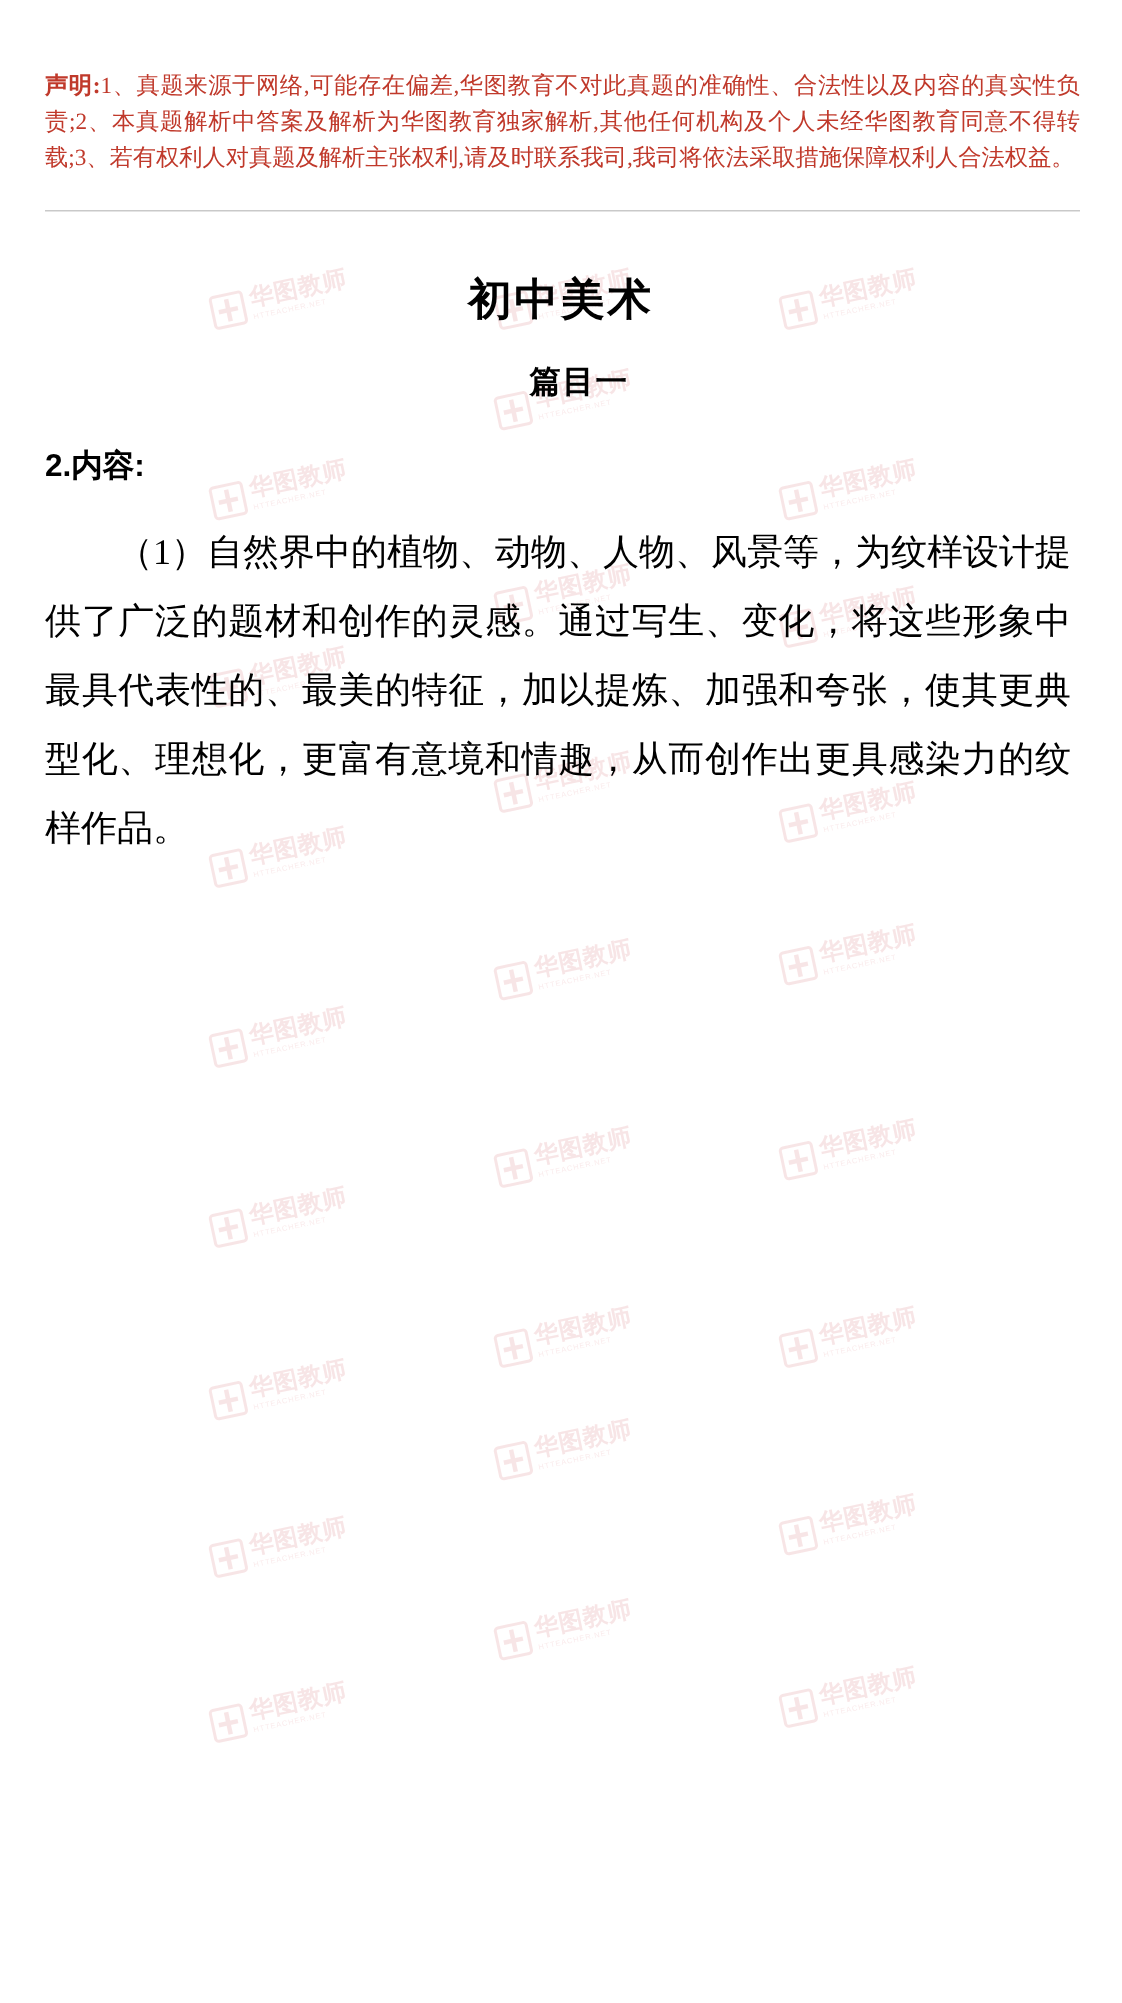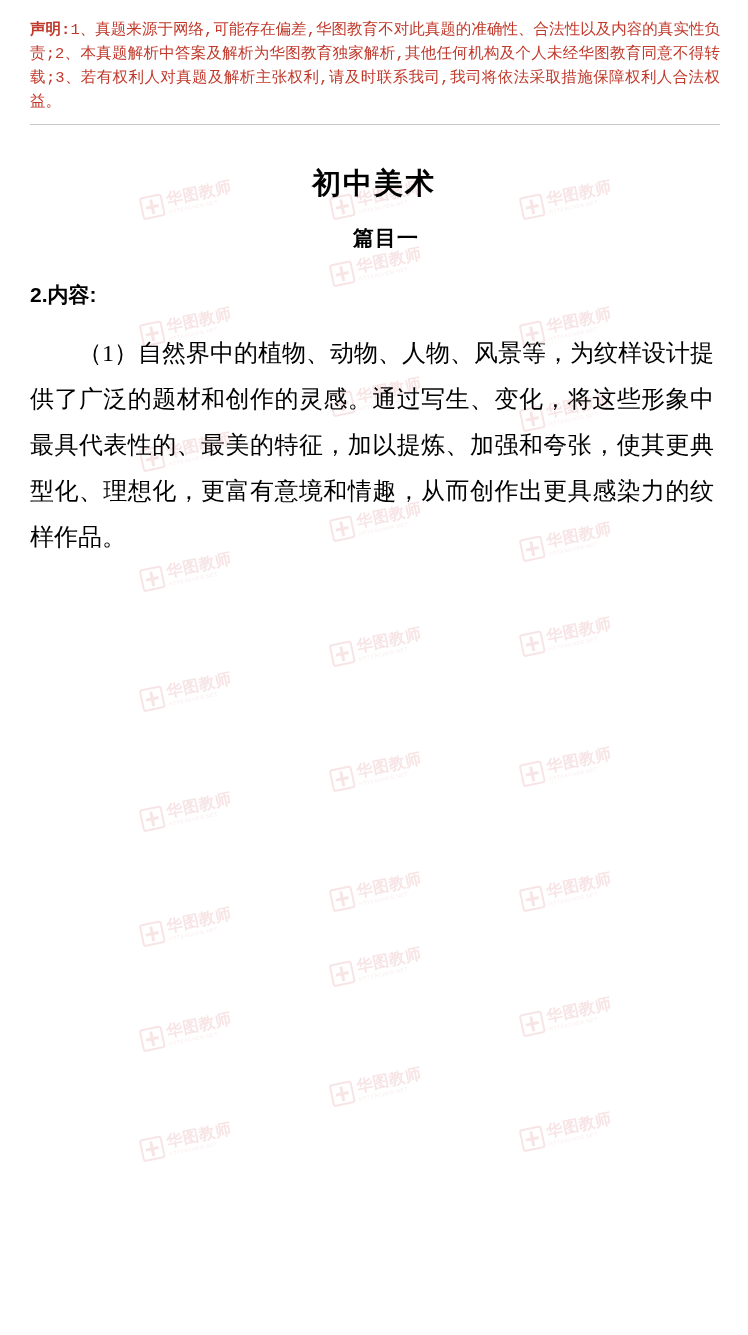--- a/index.html
+++ b/index.html
@@ -82,25 +82,25 @@
   }
 
   
   .page {
     position: relative;
     z-index: 1;
     padding: 0;
   }
 
   .disclaimer {
-    margin: 18px 28px 0 30px;
-    padding-bottom: 10px;
+    margin: 46px 28px 0 30px;
+    padding-bottom: 22px;
     border-bottom: 1px solid #c9c9c9;
     color: #c0392b;
-    font-family: Liberation Mono, monospace;
+    font-family: Liberation Serif, serif;
     font-size: 15.5px;
     line-height: 1.55;
     text-align: justify;
   }
   .disclaimer .lead {
     font-weight: bold;
   }
 
   .doc-title {
     margin: 39px 0 0 0;

